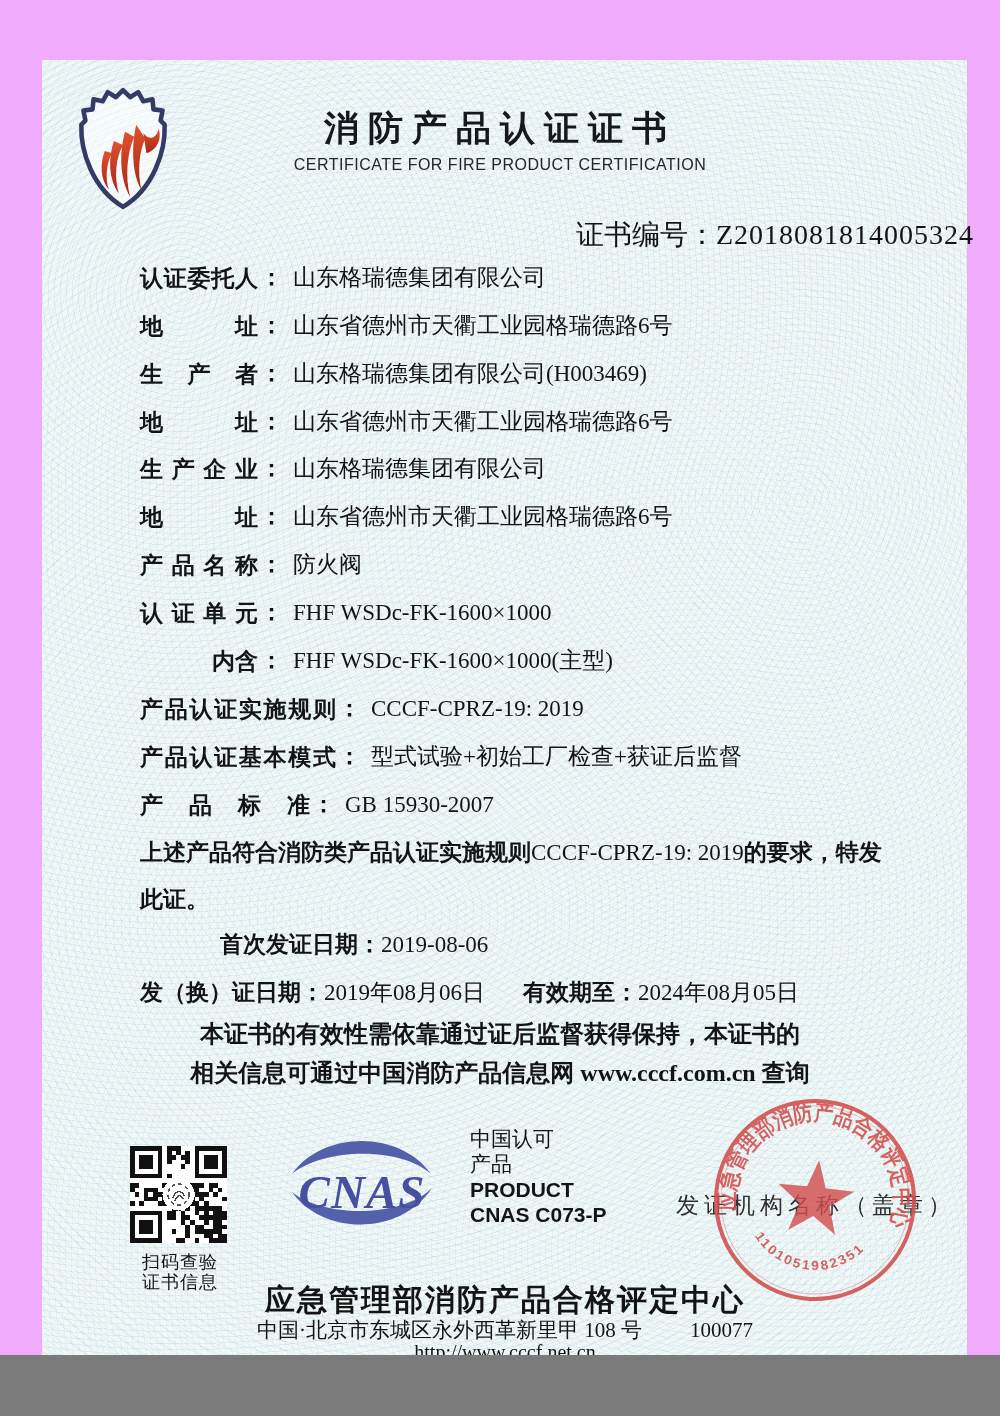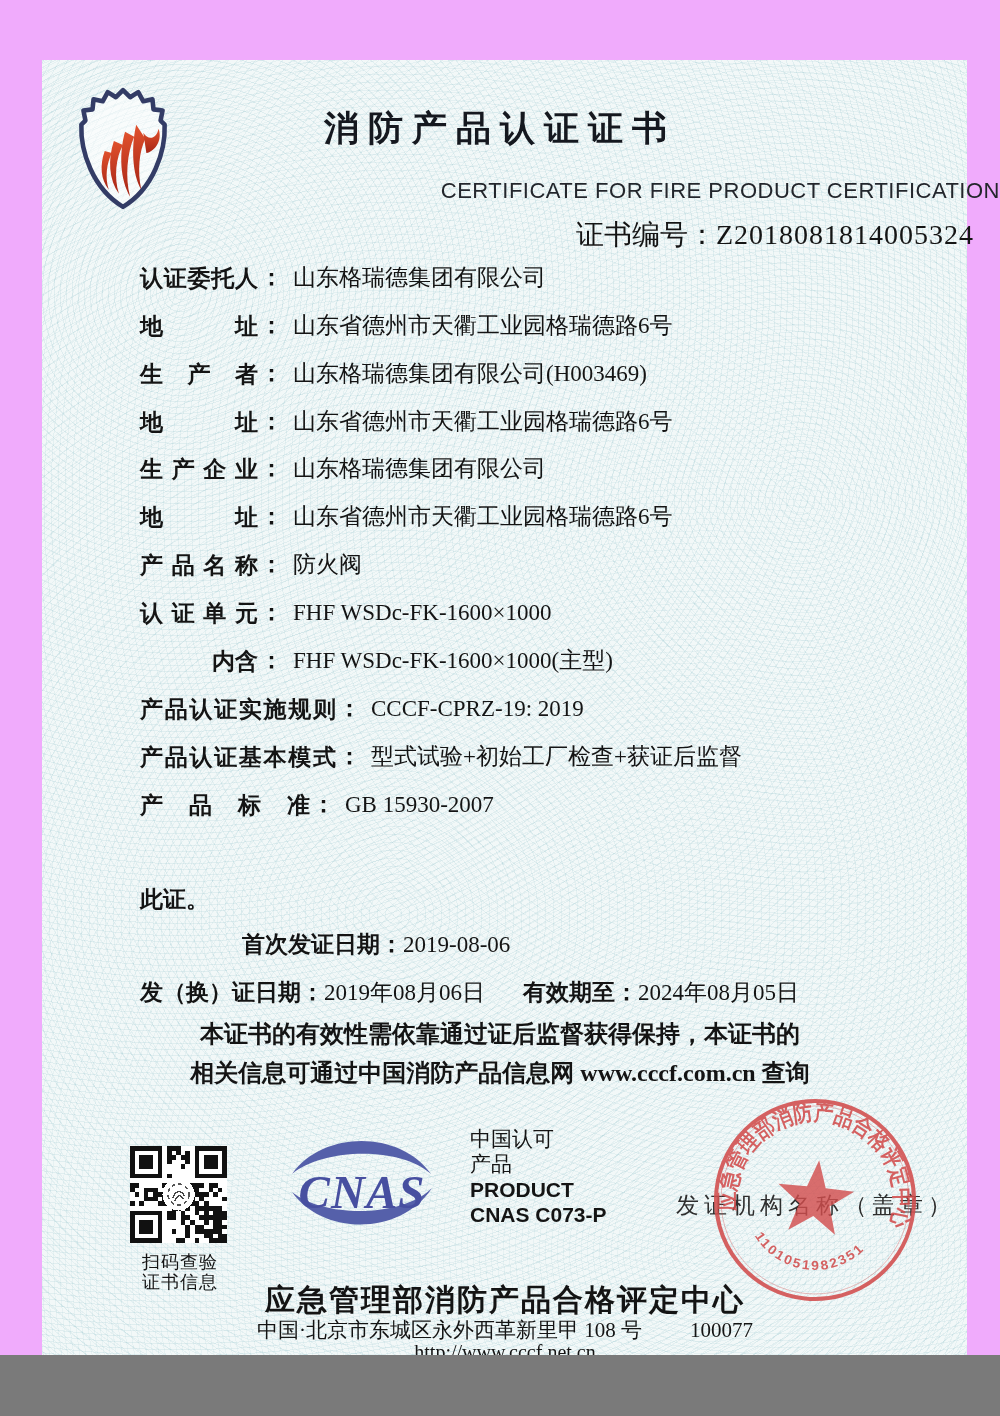--- a/index.html
+++ b/index.html
@@ -10,22 +10,22 @@
     background-image:
       repeating-radial-gradient(circle at 15% 18%, rgba(130,185,195,.16) 0 1px, transparent 1px 6px),
       repeating-radial-gradient(circle at 82% 34%, rgba(130,185,195,.13) 0 1px, transparent 1px 7px),
       repeating-radial-gradient(circle at 38% 66%, rgba(130,185,195,.13) 0 1px, transparent 1px 8px),
       repeating-radial-gradient(circle at 72% 92%, rgba(130,185,195,.11) 0 1px, transparent 1px 6px);}
   .hei{font-family:"Liberation Sans",sans-serif;font-weight:bold;}
   .song{font-family:"Liberation Serif",serif;}
   .abs{position:absolute;z-index:1;}
   .hdr-title{position:absolute;top:105px;left:0;width:1000px;text-align:center;z-index:1;
              font-size:35px;letter-spacing:9px;color:#15181f;}
-  .hdr-sub{position:absolute;top:178px;left:0;width:1000px;text-align:right;z-index:1;
-           font-family:"Liberation Sans",sans-serif;font-size:22px;letter-spacing:.5px;color:#23262c;}
+  .hdr-sub{position:absolute;top:156px;left:0;width:1000px;text-align:center;z-index:1;
+           font-family:"Liberation Sans",sans-serif;font-size:16px;letter-spacing:.5px;color:#23262c;}
   .certno{position:absolute;left:576px;top:216px;z-index:1;font-size:28px;white-space:nowrap;}
   .certno .num{letter-spacing:1px;}
   .row{position:absolute;left:140px;height:30px;line-height:30px;white-space:nowrap;z-index:1;font-size:23px;}
   .lbl{display:inline-block;font-family:"Liberation Sans",sans-serif;font-weight:bold;
        text-align:justify;text-align-last:justify;vertical-align:bottom;}
   .w118{width:118px;}
   .w196{width:196px;}
   .w170{width:170px;}
   .lbl-r{text-align-last:right;}
   .colon{font-family:"Liberation Sans",sans-serif;font-weight:bold;margin:0 10px 0 2px;}
@@ -101,26 +101,29 @@
   <div class="row" style="top:693px">
     <span class="lbl w196">产品认证实施规则</span><span class="colon">：</span><span class="val">CCCF-CPRZ-19: 2019</span>
   </div>
   <div class="row" style="top:741px">
     <span class="lbl w196">产品认证基本模式</span><span class="colon">：</span><span class="val">型式试验+初始工厂检查+获证后监督</span>
   </div>
   <div class="row" style="top:789px">
     <span class="lbl w170">产品标准</span><span class="colon">：</span><span class="val">GB 15930-2007</span>
   </div>
 
+  <div class="row" style="top:837px">
+    <span class="hei">上述产品符合消防类产品认证实施规则</span><span class="song">CCCF-CPRZ-19: 2019</span><span class="hei">的要求，特发</span>
+  </div>
   <div class="row" style="top:884px">
     <span class="hei">此证。</span>
   </div>
 
   <div class="row" style="top:929px">
-    <span class="hei" style="margin-left:102px">首次发证日期：</span><span class="val">2019-08-06</span>
+    <span class="hei" style="margin-left:80px">首次发证日期：</span><span class="val">2019-08-06</span>
   </div>
   <div class="row" style="top:977px">
     <span class="hei">发（换）证日期：</span><span class="val">2019年08月06日</span><span class="hei" style="margin-left:38px">有效期至：</span><span class="val">2024年08月05日</span>
   </div>
 
   <div class="center-line song" style="top:1018px;font-size:24px;font-weight:bold;">本证书的有效性需依靠通过证后监督获得保持，本证书的</div>
   <div class="center-line song" style="top:1057px;font-size:24px;font-weight:bold;">相关信息可通过中国消防产品信息网 www.cccf.com.cn 查询</div>
 
   <svg id="qr-svg" class="abs" style="left:130px;top:1146px;" width="97" height="97" viewBox="0 0 97 97" shape-rendering="crispEdges">
     <rect x="0" y="0" width="97" height="97" fill="#ffffff"></rect>

